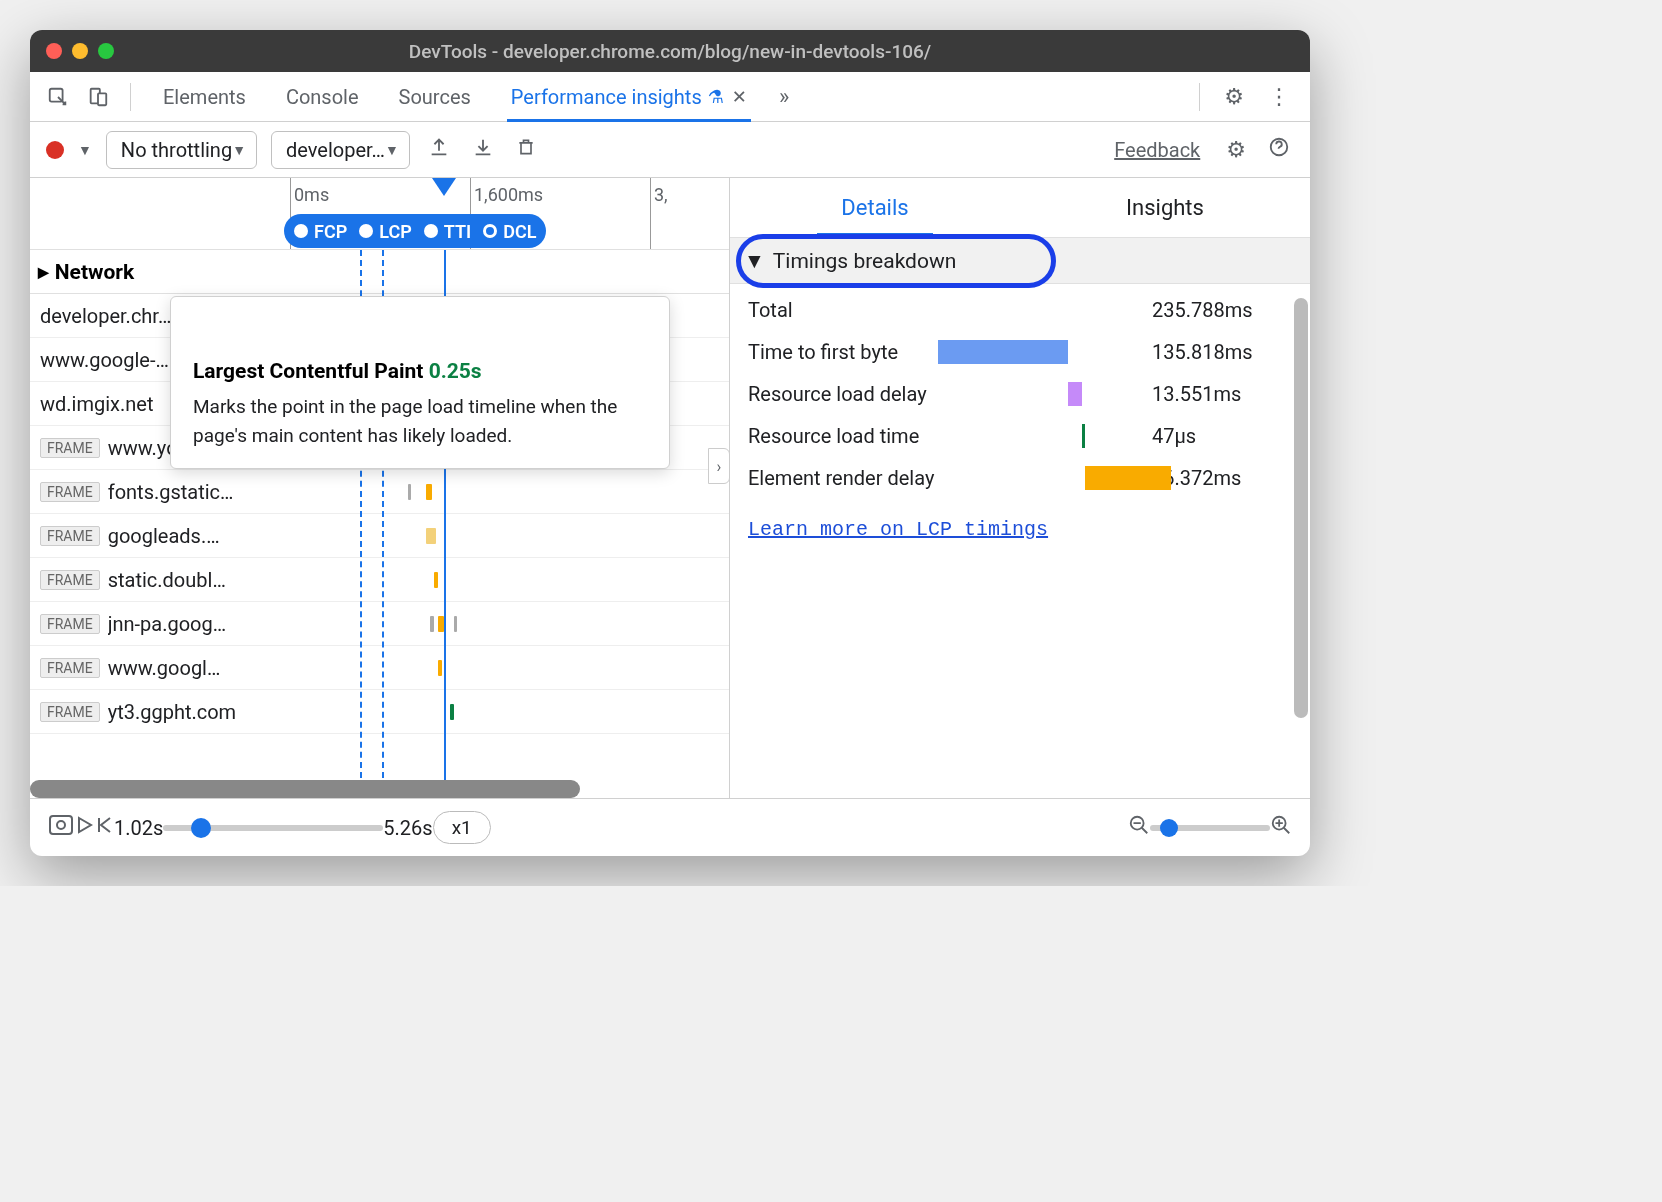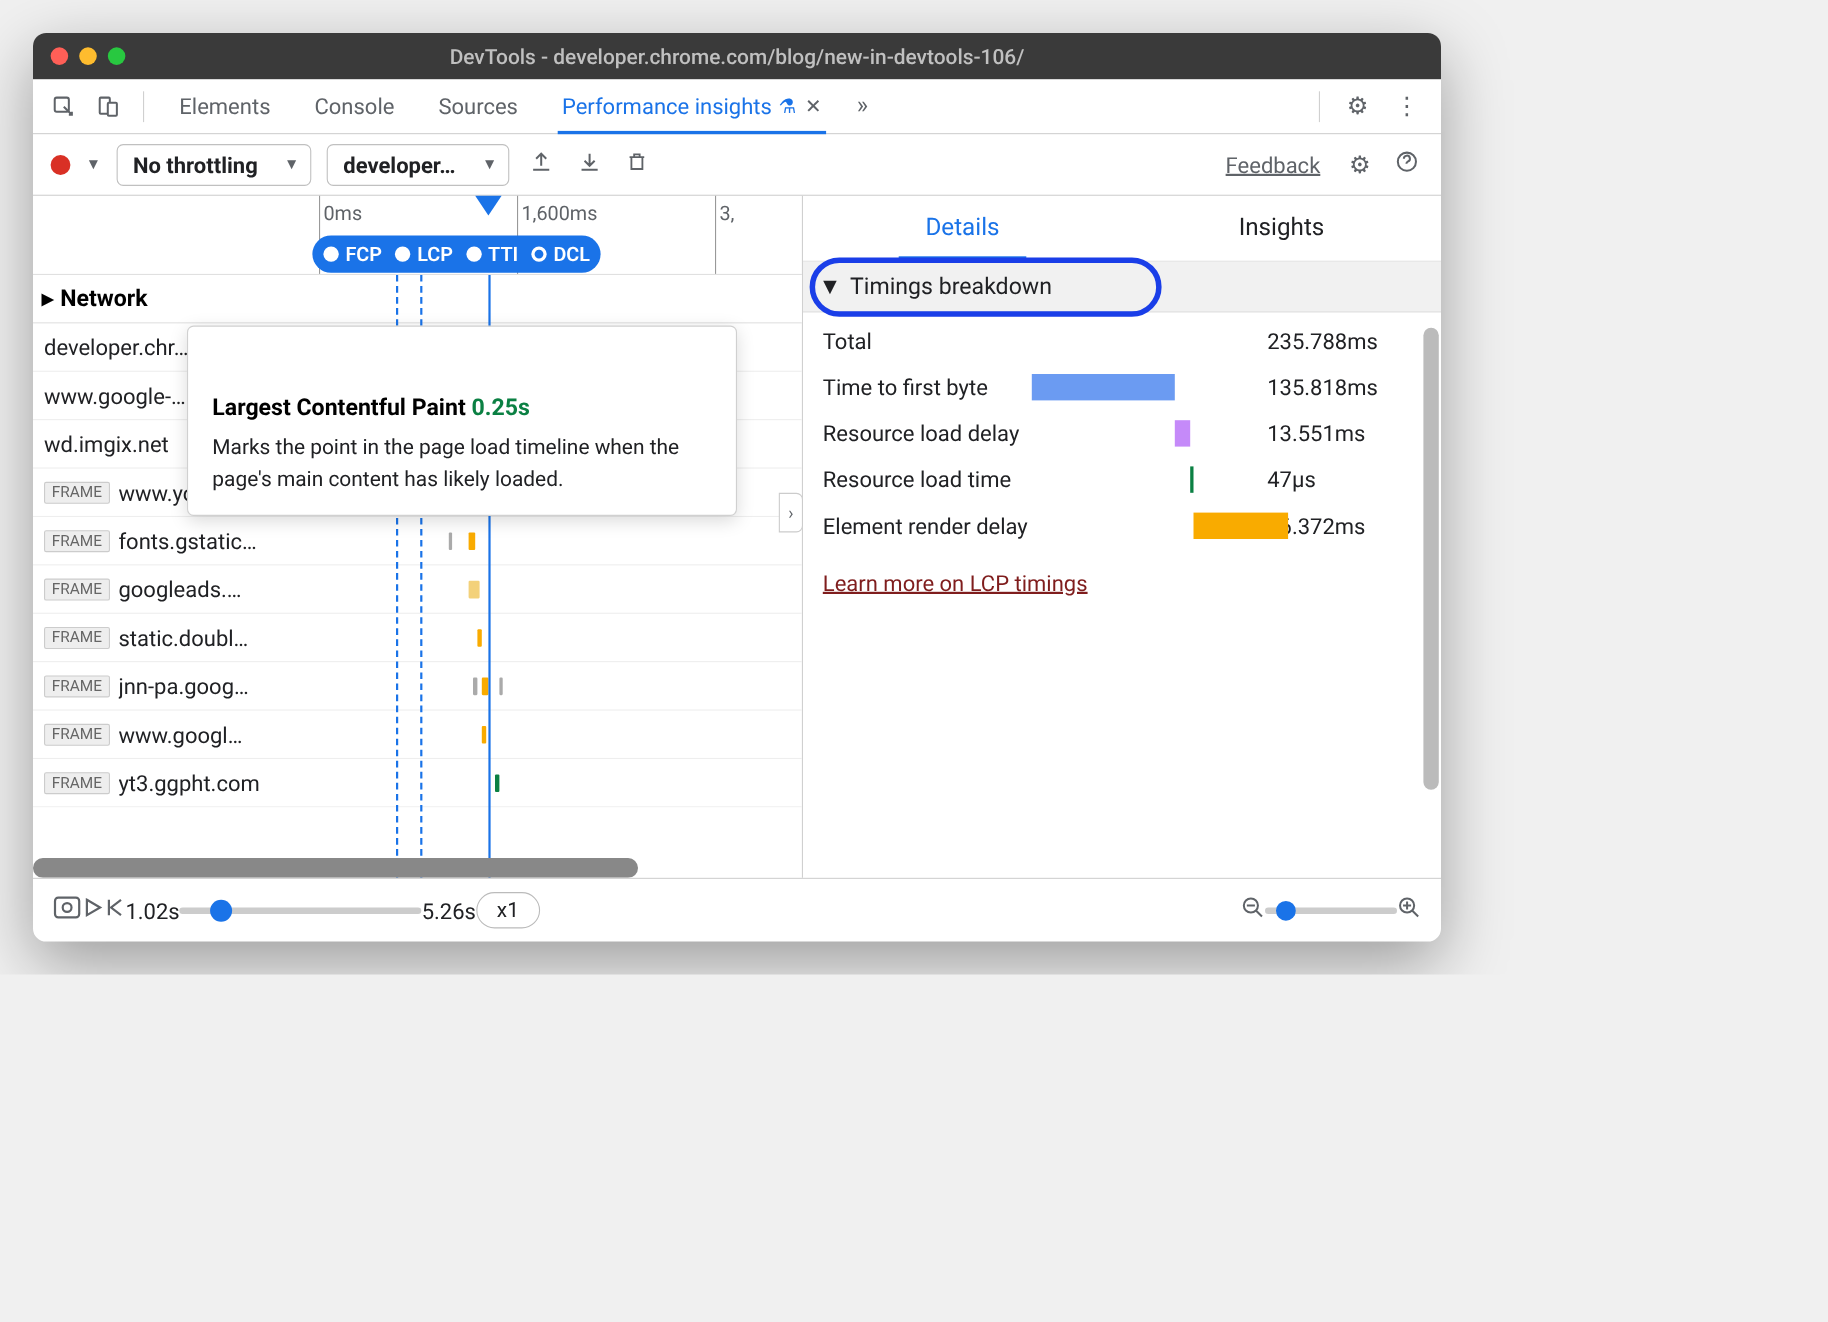--- a/index.html
+++ b/index.html
@@ -17,21 +17,21 @@
 .tab.active { color: #1a73e8; }
 .tab.active::after { content: ""; position: absolute; bottom: 0; left: 12px; right: 12px; height: 3px; background: #1a73e8; }
 .flask { font-size: 18px; }
 .closex { font-size: 18px; color: #5f6368; margin-left: 2px;}
 .chev { margin-left: 8px; color: #5f6368; font-size: 22px;}
 .spacer { flex: 1; }
 .gear, .kebab { color: #5f6368; font-size: 22px; padding: 0 8px; cursor: pointer;}
 .toolbar { display: flex; align-items: center; height: 56px; border-bottom: 1px solid #d0d0d0; padding: 0 16px; gap: 14px; }
 .record { width: 18px; height: 18px; border-radius: 50%; background: #d93025; }
 .caret-down { color: #5f6368; font-size: 14px;}
-.dropdown { border: 1px solid #c0c0c0; border-radius: 6px; height: 38px; display: flex; align-items: center; padding: 0 10px 0 14px; font-size: 20px; color: #202124; gap: 24px; cursor: pointer; font-weight: bold; }
+.dropdown { border: 1px solid #c0c0c0; border-radius: 6px; height: 38px; display: flex; align-items: center; padding: 0 10px 0 14px; font-size: 20px; color: #202124; cursor: pointer; }
 .dropdown .arr { color: #5f6368; font-size: 14px;}
 .icon-btn { color: #5f6368; font-size: 22px; cursor: pointer; padding: 0 4px;}
 .feedback { text-decoration: underline; color: #5f6368; font-size: 20px; cursor: pointer; margin-right: 8px;}
 .main { display: flex; height: 620px; position: relative;}
 .left { width: 700px; display: flex; flex-direction: column; position: relative; border-right: 1px solid #d0d0d0;}
 .ruler-area { height: 72px; position: relative; border-bottom: 1px solid #e0e0e0; }
 .ruler-track { position: absolute; left: 260px; right: 0; top: 0; bottom: 0;}
 .rlabel { position: absolute; top: 6px; font-size: 18px; color: #5f6368;}
 .pill-row { position: absolute; top: 36px; left: -6px; display: flex; background:#1a73e8; border-radius: 18px; height: 34px; align-items:center; padding: 0 10px; gap: 12px;}
 .pill-item { color: #fff; font-size: 18px; font-weight: 600; display:flex; align-items:center; gap:6px;}
@@ -62,21 +62,21 @@
 .rtab.active { color:#1a73e8;}
 .rtab.active::after { content:""; position:absolute; bottom:0; left:30%; right:30%; height:4px; background:#1a73e8;}
 .section-hdr { background:#f1f1f1; border-bottom:1px solid #e0e0e0; height:46px; display:flex; align-items:center; padding:0 14px; font-size:21px; color:#202124; gap:8px;}
 .ring { position:absolute; left:6px; top:56px; width:320px; height:54px; border:5px solid #1a3ee8; border-radius: 28px; pointer-events:none;}
 .timings { padding: 14px 18px 18px 18px; display:flex; flex-direction:column; gap: 18px;}
 .trow { display:flex; align-items:center;}
 .tlabel { width: 190px; font-size: 20px; color:#202124; line-height:1.2;}
 .tbar-area { flex:1; position:relative; height: 24px;}
 .tbar { position:absolute; top:0; height:24px;}
 .tval2 { width: 140px; font-size:20px; color:#202124; margin-left: 10px;}
-.learn { color:#7f1d1d; text-decoration:underline; font-size:20px; margin: 10px 18px; cursor:pointer;}
+.learn { color:#1d4ed8; text-decoration:underline; font-size:20px; margin: 10px 18px; cursor:pointer;font-family:Liberation Mono, monospace;}
 .rvscroll { position:absolute; right:2px; top: 120px; width: 14px; height: 420px; background:#bbb; border-radius:7px;}
 .footer { height: 58px; border-top: 1px solid #d0d0d0; display:flex; align-items:center; padding: 0 18px; }
 .fico { color:#5f6368; font-size:20px; cursor:pointer;}
 .ftime { font-size:20px; color:#202124;}
 .slider { position:relative; width: 220px; height: 6px; background:#ccc; border-radius:3px;}
 .slider .sthumb { position:absolute; width:20px; height:20px; border-radius:50%; background:#1a73e8; top:-7px;}
 .pill-speed { border:1px solid #bbb; border-radius: 18px; padding: 4px 18px; font-size:19px; color:#202124; cursor:pointer;}
 .zoom-slider { position:relative; width:120px; height:6px; background:#ccc; border-radius:3px;}
 .zoom-slider .sthumb { position:absolute; width:18px; height:18px; border-radius:50%; background:#1a73e8; top:-6px; left: 10px;}
 </style>

